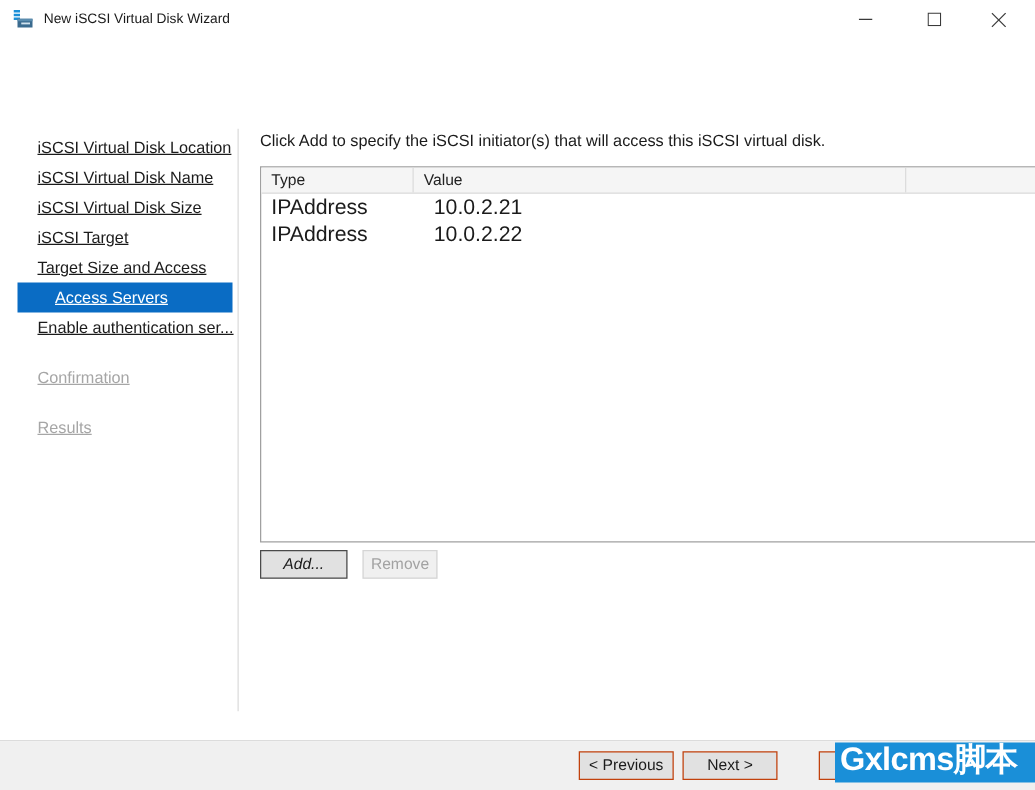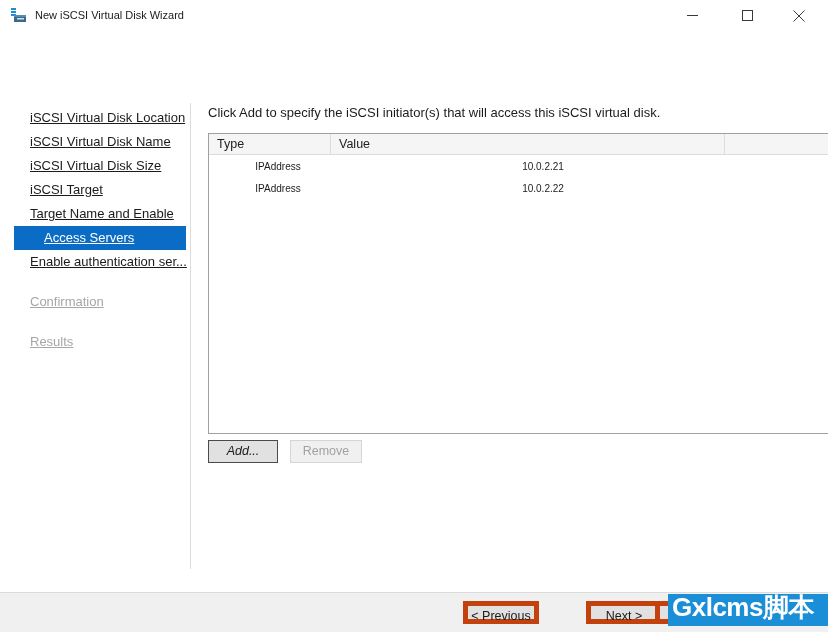--- a/index.html
+++ b/index.html
@@ -151,27 +151,26 @@
   .th.col-value { width: 394px; }
   .th.col-blank { width: 84px; border-right: none; }
 
   .tr {
     display: flex;
     height: 22px;
     align-items: center;
     cursor: default;
   }
   .td {
-    font-size: 10px;
+    font-size: 17px;
     color: #1b1b1b;
     padding-left: 8px;
     box-sizing: border-box;
     white-space: nowrap;
     overflow: hidden;
-    text-align: center;
   }
   .td.col-type  { width: 130px; }
   .td.col-value { width: 400px; }
 
   
   .minibtn {
     position: absolute;
     height: 23px;
     font-size: 12.5px;
     line-height: 21px;
@@ -183,21 +182,21 @@
   }
   #btn-add {
     left: 208px; top: 440px;
     width: 70px;
     border: 1px solid #4a4a4a;
     box-shadow: inset 0 0 0 1px #e1e1e1;
     font-style: italic;
   }
   #btn-remove {
     left: 290px; top: 440px;
-    width: 72px;
+    width: 60px;
     border: 1px solid #d5d5d5;
     background: #f0f0f0;
     color: #a2a2a2;
   }
 
   
   #footer-sep {
     position: absolute;
     left: 0; top: 592px;
     width: 828px;
@@ -213,28 +212,28 @@
   }
   .footbtn {
     position: absolute;
     top: 601px;
     width: 76px;
     height: 23px;
     font-size: 12.5px;
     line-height: 21px;
     text-align: center;
     background: #e1e1e1;
-    border: 5px solid #c2410c;
+    border: 1px solid #c2410c;
     box-sizing: border-box;
     color: #1b1b1b;
     cursor: default;
     white-space: nowrap;
   }
   #btn-previous { left: 463px; }
-  #btn-next     { left: 546px; margin-left: 40px; }
+  #btn-next     { left: 546px; }
   #btn-finish   { left: 655px; }
   #btn-cancel   { left: 738px; }
 
   
   #watermark {
     position: absolute;
     left: 668px; top: 594px;
     width: 160px;
     height: 32px;
     background: #1a8fd8;
@@ -300,21 +299,21 @@
     <div class="nav-item">
       <span>iSCSI Virtual Disk Name</span>
     </div>
     <div class="nav-item">
       <span>iSCSI Virtual Disk Size</span>
     </div>
     <div class="nav-item">
       <span>iSCSI Target</span>
     </div>
     <div class="nav-item">
-      <span>Target Name and Enable</span>
+      <span>Target Size and Access</span>
     </div>
     <div class="nav-item selected">
       <span>Access Servers</span>
     </div>
     <div class="nav-item">
       <span>Enable authentication ser...</span>
     </div>
     <div class="nav-item disabled">
       <span>Confirmation</span>
     </div>

